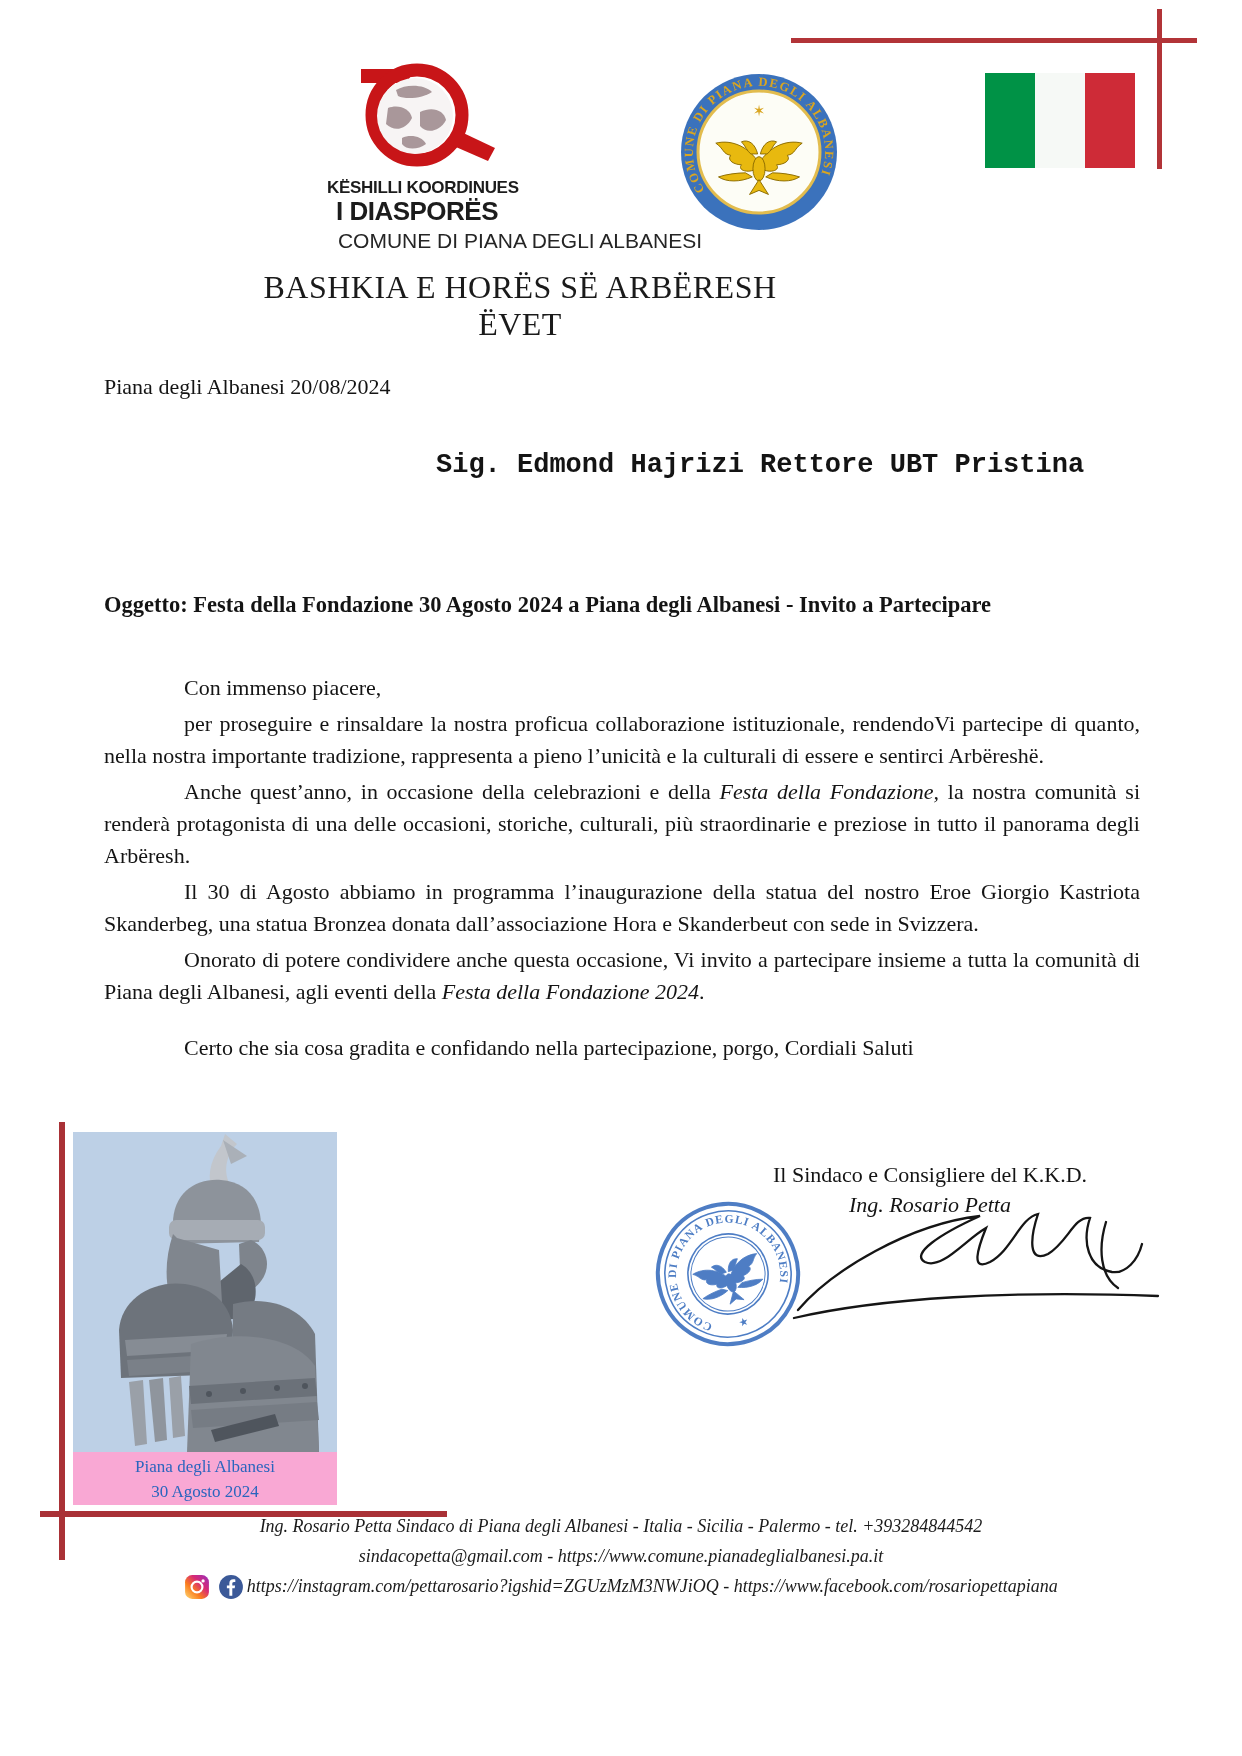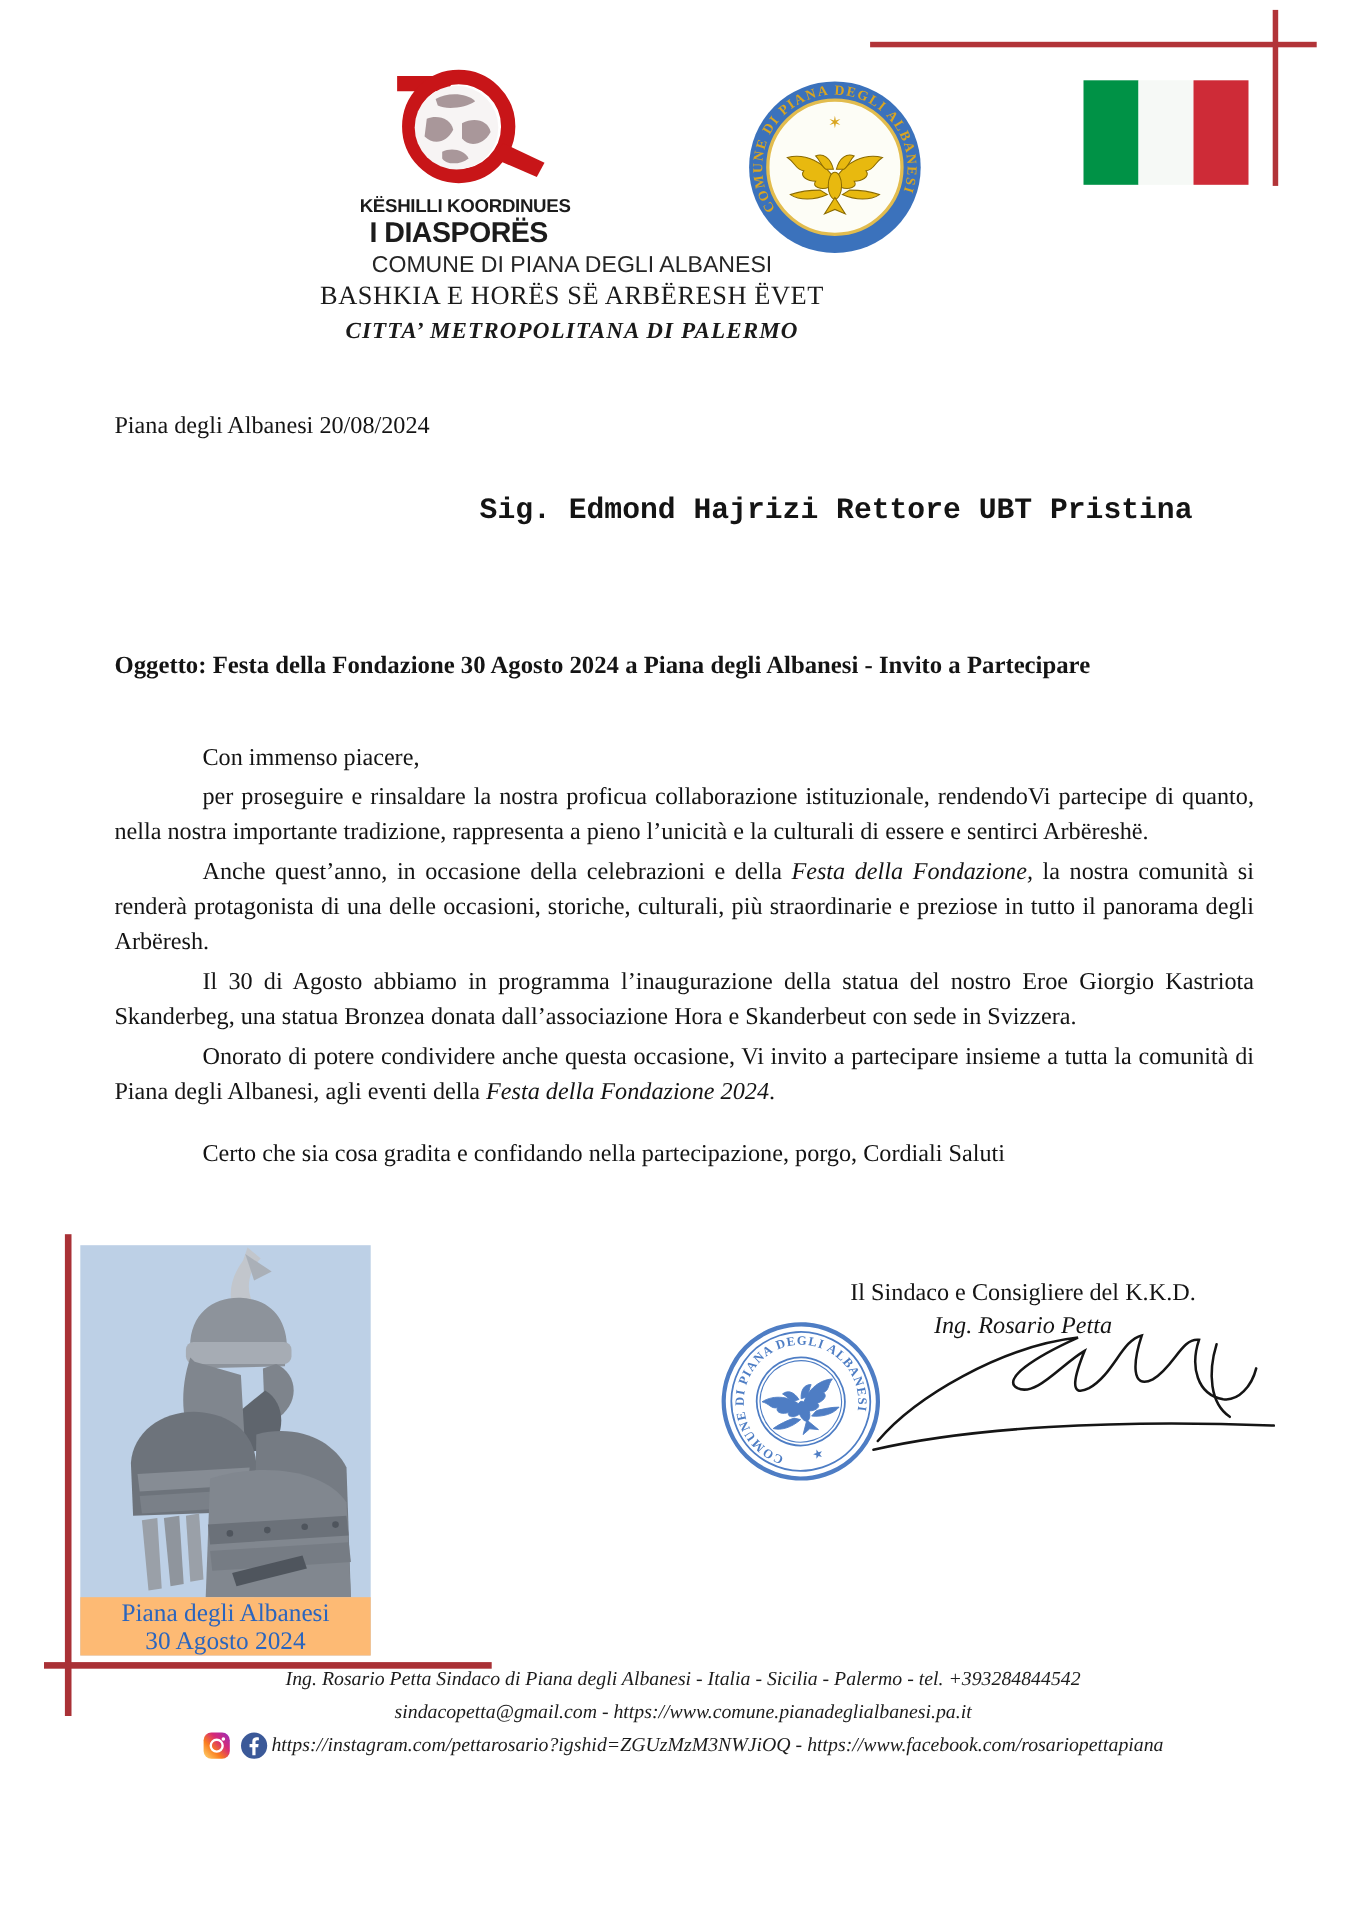--- a/index.html
+++ b/index.html
@@ -22,35 +22,35 @@
 
   .emblem { position:absolute; left:679px; top:72px; width:160px; height:160px; }
 
   .flag { position:absolute; left:985px; top:73px; width:150px; height:95px; display:flex; }
   .flag .g { flex:1; background:#009246; }
   .flag .w { flex:1; background:#f6f9f6; }
   .flag .r { flex:1; background:#ce2b37; }
 
   .org-header { position:absolute; left:260px; top:229px; width:520px; text-align:center; }
   .org1 { font-family:"Liberation Sans","DejaVu Sans",sans-serif; font-size:21px; color:#252525; }
-  .org2 { font-size:24px; letter-spacing:0.5px; margin-top:3px; color:#1a1a1a; }
+  .org2 { font-size:32px; letter-spacing:0.5px; margin-top:16px; color:#1a1a1a; }
   .org3 { font-size:21px; font-weight:bold; font-style:italic; letter-spacing:1px; margin-top:5px; color:#1a1a1a; }
 
   .date-line { position:absolute; left:104px; top:374px; font-size:22px; }
   .addressee { position:absolute; left:436px; top:450px; font-family:Liberation Mono, monospace; font-weight:bold; font-size:27px; white-space:nowrap; letter-spacing:0px; }
   .subject { position:absolute; left:104px; top:592px; font-size:22.5px; font-weight:bold; white-space:nowrap; }
 
   .letter-body { position:absolute; left:104px; top:672px; width:1036px; font-size:22px; line-height:32px; text-align:justify; }
   .letter-body p { margin:0 0 4px 0; text-indent:80px; }
   .letter-body p.closing { margin-top:24px; }
 
   
   .photo { position:absolute; left:73px; top:1132px; width:264px; height:373px; background:#bdd0e6; }
   .photo svg { display:block; }
-  .photo-caption { position:absolute; left:0; bottom:0; width:100%; height:53px; background:#fdba74; text-align:center; color:#2a65be; font-size:23px; line-height:25px; padding-top:2px; }
+  .photo-caption { position:absolute; left:0; bottom:0; width:100%; height:53px; background:#f9a8d4; text-align:center; color:#2a65be; font-size:17px; line-height:25px; padding-top:2px; }
 
   .sindaco { position:absolute; left:740px; top:1162px; width:380px; text-align:center; font-size:22px; }
   .sindaco .name { font-style:italic; margin-top:4px; }
 
   .stamp { position:absolute; left:653px; top:1199px; width:150px; height:150px; opacity:0.92; }
   .sign  { position:absolute; left:788px; top:1192px; width:382px; height:150px; }
 
   .footer { position:absolute; left:100px; top:1511px; width:1042px; text-align:center; font-style:italic; font-size:18px; line-height:30px; color:#1b1b1b; }
   .footer .social-row { white-space:nowrap; }
   .footer .icon { display:inline-block; width:26px; height:26px; vertical-align:-8px; margin-right:3px; }
@@ -110,21 +110,20 @@
 
   <div class="flag">
     <div class="g"></div>
     <div class="w"></div>
     <div class="r"></div>
   </div>
 
   <div class="org-header">
     <div class="org1">COMUNE DI PIANA DEGLI ALBANESI</div>
     <div class="org2">BASHKIA E HORËS SË ARBËRESH ËVET</div>
-    <div class="org3">CITTA’ METROPOLITANA DI PALERMO</div>
   </div>
 
   <div class="date-line">Piana degli Albanesi 20/08/2024</div>
   <div class="addressee">Sig. Edmond Hajrizi Rettore UBT Pristina</div>
   <div class="subject">Oggetto: Festa della Fondazione 30 Agosto 2024 a Piana degli Albanesi - Invito a Partecipare</div>
 
   <div class="letter-body">
     <p>Con immenso piacere,</p>
     <p>per proseguire e rinsaldare la nostra proficua collaborazione istituzionale, rendendoVi partecipe di quanto, nella nostra importante tradizione, rappresenta a pieno l’unicità e la culturali di essere e sentirci Arbëreshë.</p>
     <p><span>Anche quest’anno, in occasione della celebrazioni e della </span><i>Festa della Fondazione,</i><span> la nostra comunità si renderà protagonista di una delle occasioni, storiche, culturali, più straordinarie e preziose in tutto il panorama degli Arbëresh.</span></p>

